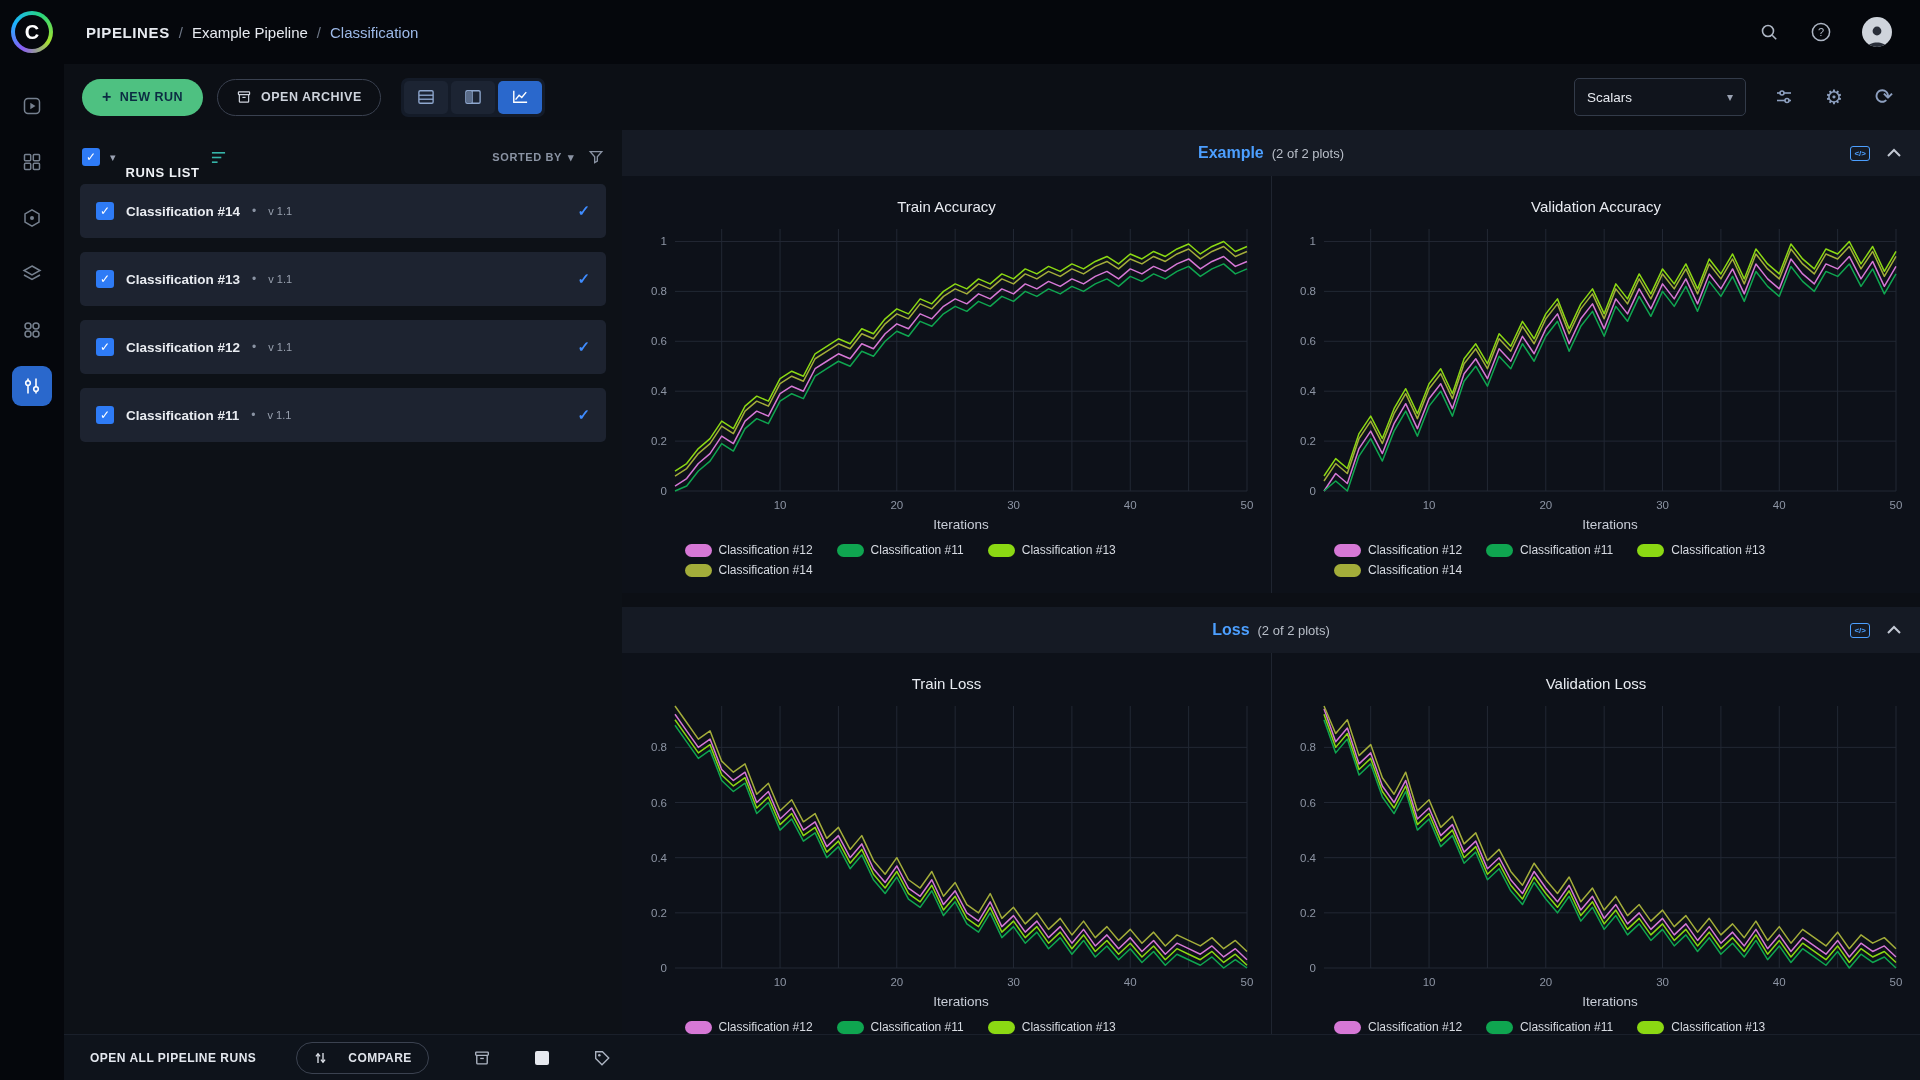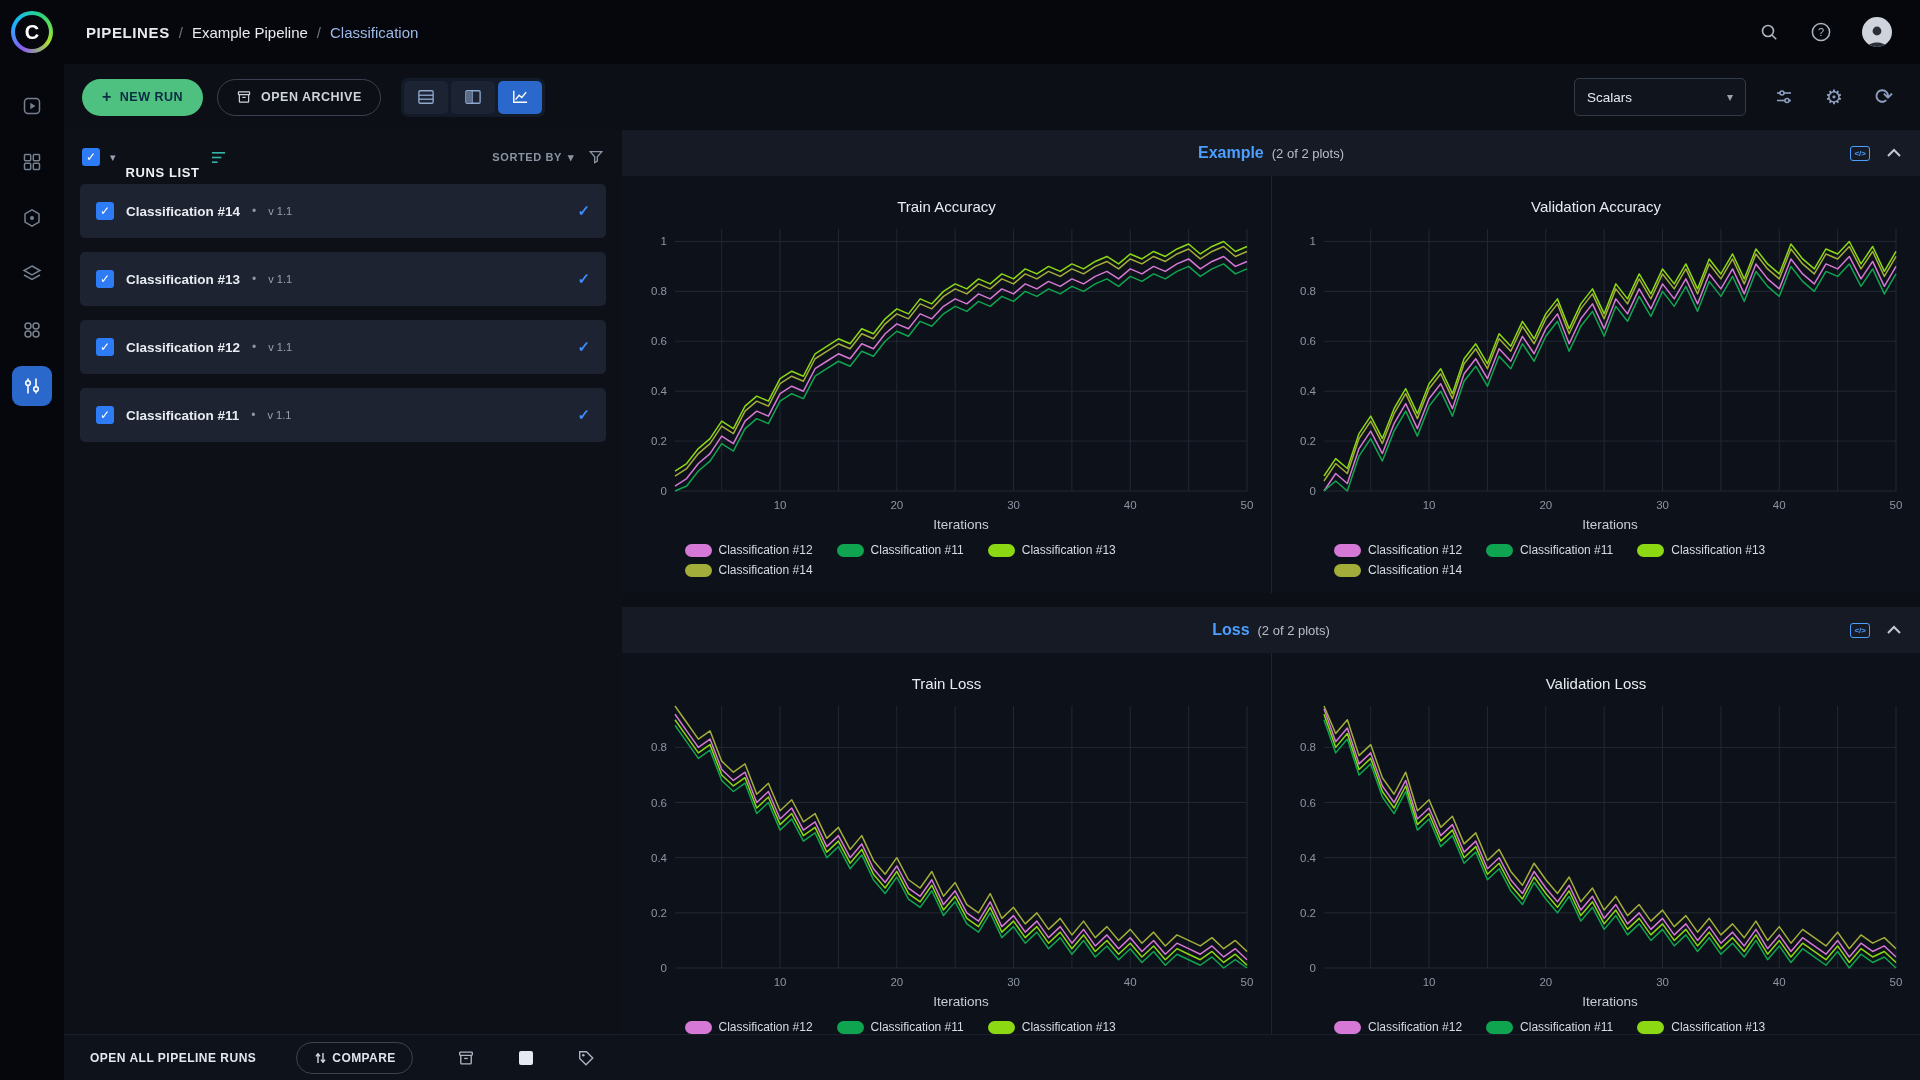--- a/index.html
+++ b/index.html
@@ -96,21 +96,21 @@
   .legend { width:640px; margin:4px auto 0; padding-left:58px; display:flex; flex-wrap:wrap;
             column-gap:24px; row-gap:6px; }
   .legend-item { display:flex; align-items:center; gap:7px; font-size:12px; color:#d7dbe2; cursor:pointer; }
   .swatch { width:27px; height:13px; border-radius:7px; display:inline-block; }
 
   
   .bottombar { position:fixed; left:64px; right:0; bottom:0; height:46px; background:#0e131b;
                border-top:1px solid #1a202b; display:flex; align-items:center; z-index:18; }
   .show-all { margin-left:26px; font-size:12px; font-weight:700; letter-spacing:.5px;
               color:#e3e7ee; cursor:pointer; }
-  .btn-compare { margin-left:40px; display:flex; align-items:center; gap:4px; height:32px; padding:0 16px;
+  .btn-compare { margin-left:40px; display:flex; align-items:center; gap:20px; height:32px; padding:0 16px;
                  border-radius:16px; border:1px solid #3b4250; background:transparent; color:#dfe3ea;
                  font-size:12px; font-weight:700; letter-spacing:.4px; cursor:pointer; }
   .bb-icon { margin-left:44px; color:#aeb6c4; cursor:pointer; display:flex; align-items:center; }
   .stop-sq { width:14px; height:14px; border-radius:2px; background:#e6e9ef; }
 </style>
 </head>
 <body>
 
 <header class="topbar">
   <div class="logo-box">

